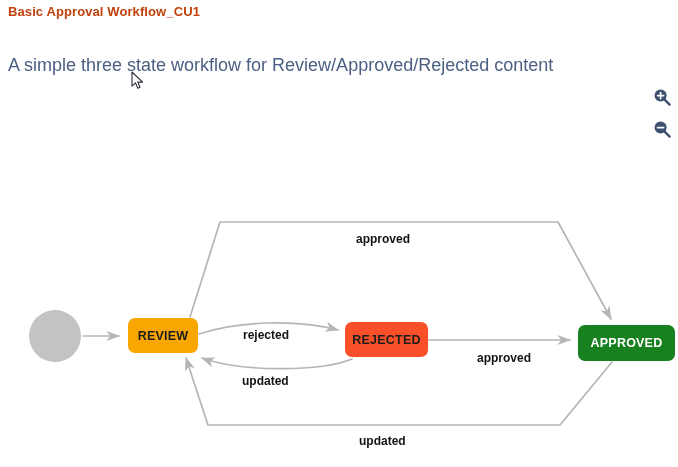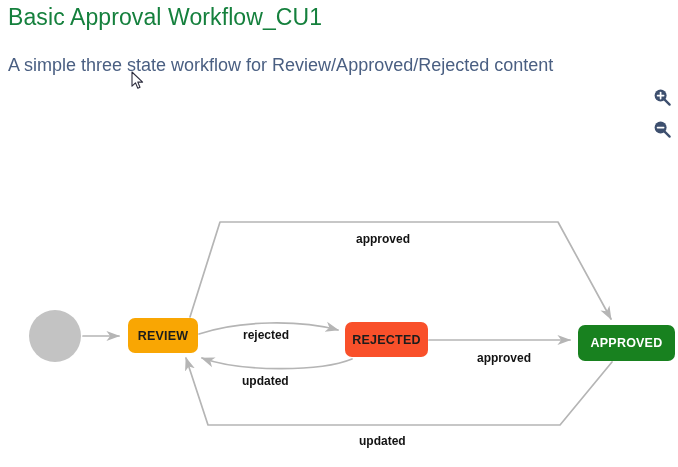--- a/index.html
+++ b/index.html
@@ -22,23 +22,23 @@
     width: 678px;
     height: 467px;
     background: #ffffff;
   }
 
   
   #page-title {
     position: absolute;
     left: 8px;
     top: 4px;
-    font-size: 23px;
-    font-weight: normal;
-    color: #15803d;
+    font-size: 13px;
+    font-weight: bold;
+    color: #c2410c;
     letter-spacing: 0.1px;
     white-space: nowrap;
   }
   #page-description {
     position: absolute;
     left: 8px;
     top: 55px;
     font-size: 18px;
     color: #4a5f82;
     white-space: nowrap;

